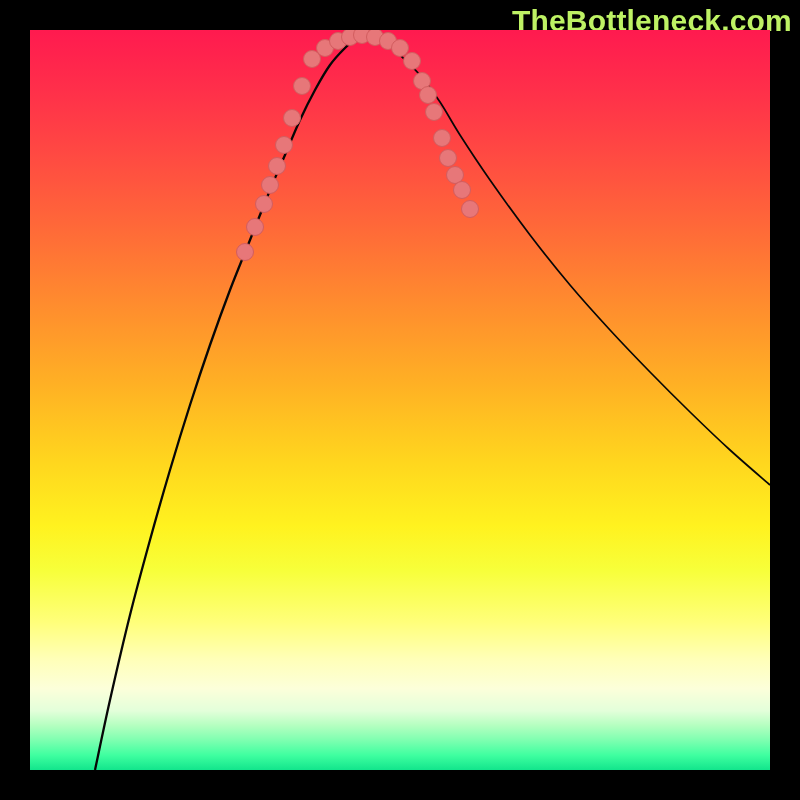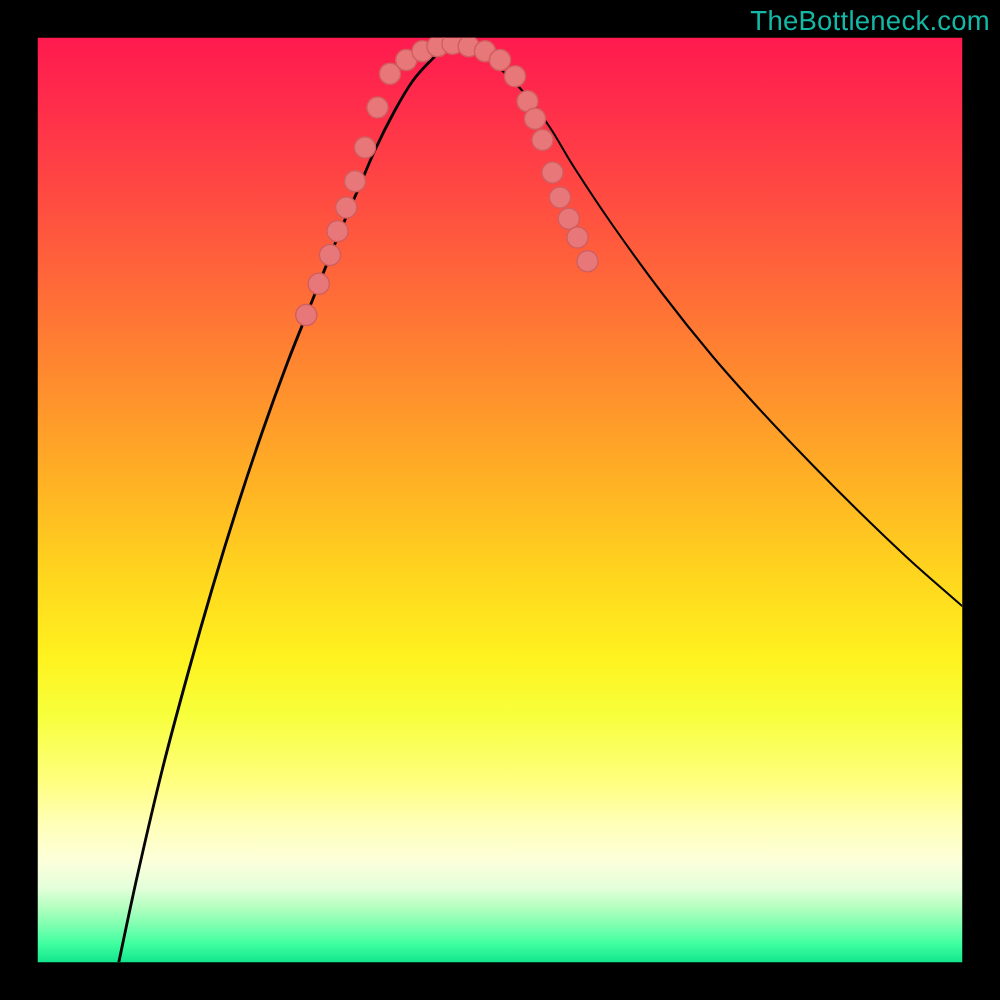--- a/index.html
+++ b/index.html
@@ -58,24 +58,24 @@
     position: absolute;
     left: 0;
     top: 0;
     width: 100%;
     height: 100%;
   }
   .watermark {
     position: absolute;
     top: 4px;
     right: 8px;
-    color: #14b8a6;
-    font-size: 22px;
+    color: #bef264;
+    font-size: 30px;
     letter-spacing: 0.2px;
-    font-weight: 400;
+    font-weight: 700;
     user-select: none;
   }
 </style>
 </head>
 <body>
 
 <div class="frame">
 
   <div class="watermark">TheBottleneck.com</div>
 

